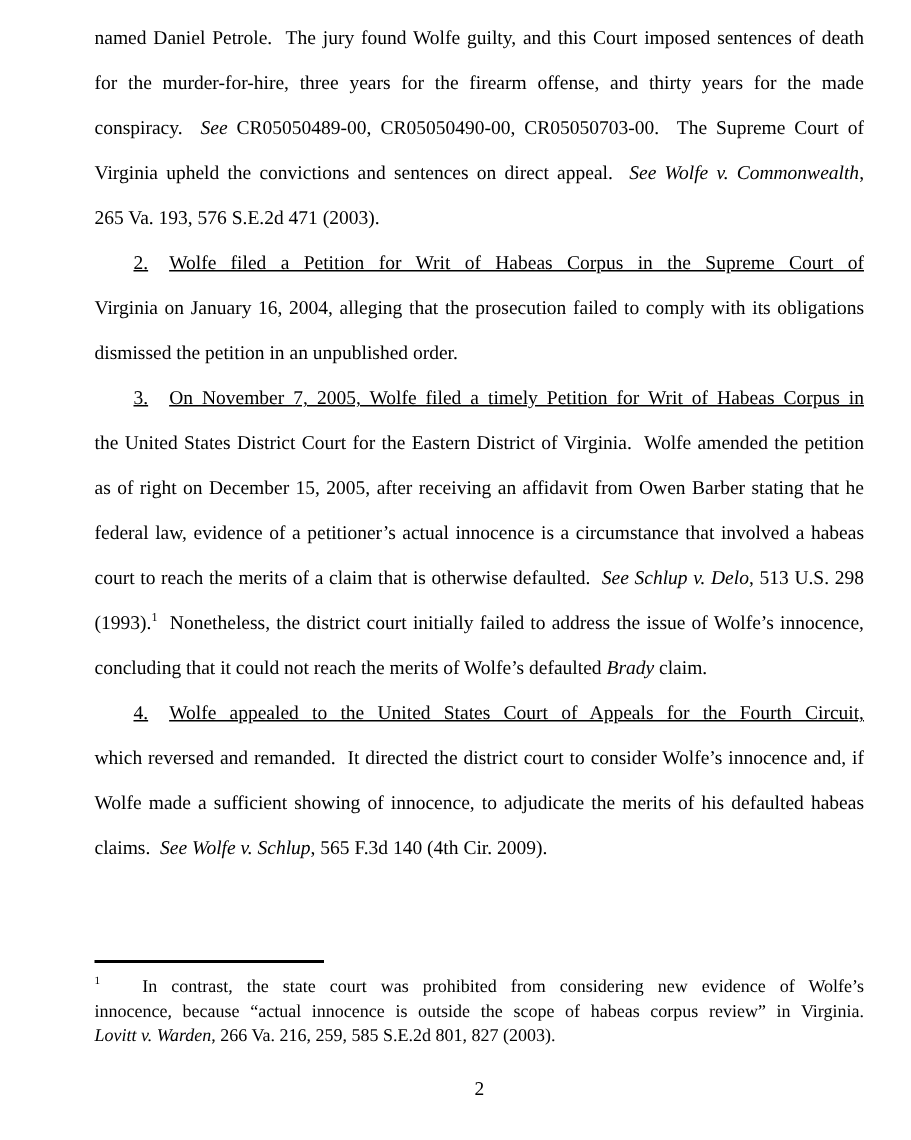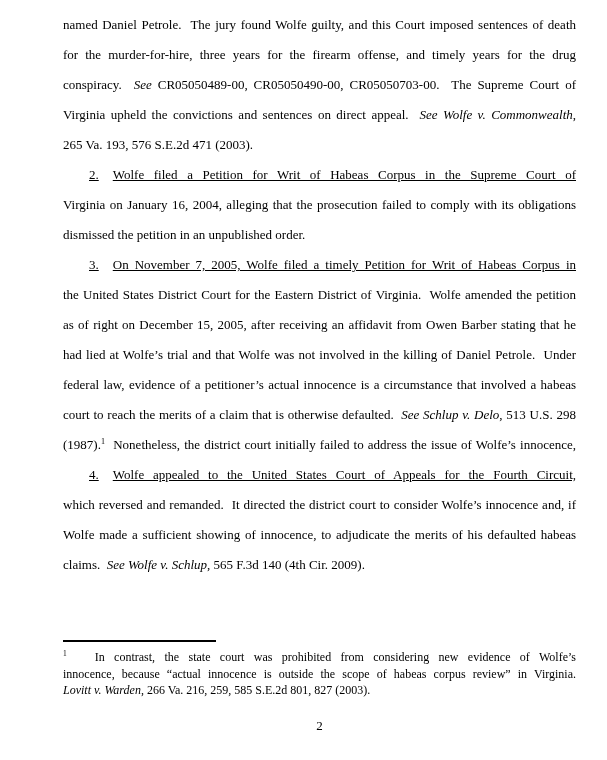--- a/index.html
+++ b/index.html
@@ -75,38 +75,38 @@
     line-height: 16px;
   }
 </style>
 </head>
 <body>
 
 <div class="page">
   <div class="doc-body">
       <div class="para">
         <div class="line"><span>named Daniel Petrole.&nbsp; The jury found Wolfe guilty, and this Court imposed sentences of death</span></div>
-        <div class="line"><span>for the murder-for-hire, three years for the firearm offense, and timely years for the drug</span></div>
+        <div class="line"><span>for the murder-for-hire, three years for the firearm offense, and thirty years for the made</span></div>
         <div class="line"><span>conspiracy.&nbsp; </span><span class="it">See</span><span> CR05050489-00, CR05050490-00, CR05050703-00.&nbsp; The Supreme Court of</span></div>
         <div class="line"><span>Virginia upheld the convictions and sentences on direct appeal.&nbsp; </span><span class="it">See Wolfe v. Commonwealth</span><span>,</span></div>
         <div class="line last"><span>265 Va. 193, 576 S.E.2d 471 (2003).</span></div>
       </div>
       <div class="para">
         <div class="line indent"><span>2.</span><span class="tab"></span><span>Wolfe filed a Petition for Writ of Habeas Corpus in the Supreme Court of</span></div>
         <div class="line"><span>Virginia on January 16, 2004, alleging that the prosecution failed to comply with its obligations</span></div>
         <div class="line last"><span>dismissed the petition in an unpublished order.</span></div>
       </div>
       <div class="para">
         <div class="line indent"><span>3.</span><span class="tab"></span><span>On November 7, 2005, Wolfe filed a timely Petition for Writ of Habeas Corpus in</span></div>
         <div class="line"><span>the United States District Court for the Eastern District of Virginia.&nbsp; Wolfe amended the petition</span></div>
         <div class="line"><span>as of right on December 15, 2005, after receiving an affidavit from Owen Barber stating that he</span></div>
-        <div class="line"><span>had lied at Wolfe’s trial and that Wolfe was not involved in the killing of Daniel Petrole.&nbsp; Under</span></div>
         <div class="line"><span>federal law, evidence of a petitioner’s actual innocence is a circumstance that involved a habeas</span></div>
         <div class="line"><span>court to reach the merits of a claim that is otherwise defaulted.&nbsp; </span><span class="it">See Schlup v. Delo</span><span>, 513 U.S. 298</span></div>
-        <div class="line"><span>(1987).</span><span class="sup">1</span><span>&nbsp; Nonetheless, the district court initially failed to address the issue of Wolfe’s innocence,</span></div>
+        <div class="line"><span>(1993).</span><span class="sup">1</span><span>&nbsp; Nonetheless, the district court initially failed to address the issue of Wolfe’s innocence,</span></div>
+        <div class="line last"><span>concluding that it could not reach the merits of Wolfe’s defaulted </span><span class="it">Brady</span><span> claim.</span></div>
       </div>
       <div class="para">
         <div class="line indent"><span>4.</span><span class="tab"></span><span>Wolfe appealed to the United States Court of Appeals for the Fourth Circuit,</span></div>
         <div class="line"><span>which reversed and remanded.&nbsp; It directed the district court to consider Wolfe’s innocence and, if</span></div>
         <div class="line"><span>Wolfe made a sufficient showing of innocence, to adjudicate the merits of his defaulted habeas</span></div>
         <div class="line last"><span>claims.&nbsp; </span><span class="it">See Wolfe v. Schlup</span><span>, 565 F.3d 140 (4th Cir. 2009).</span></div>
       </div>
     </div>
   <div class="footnote">
     <div class="fn-rule"></div>

